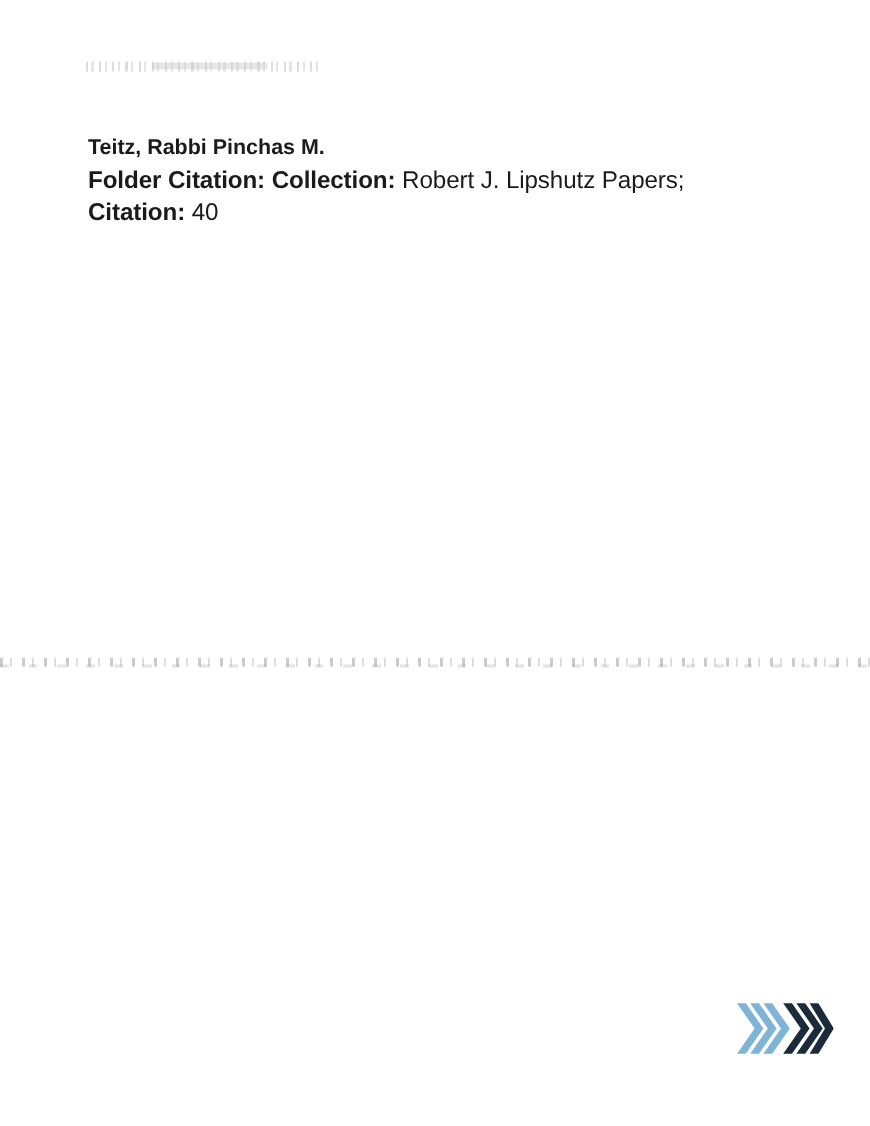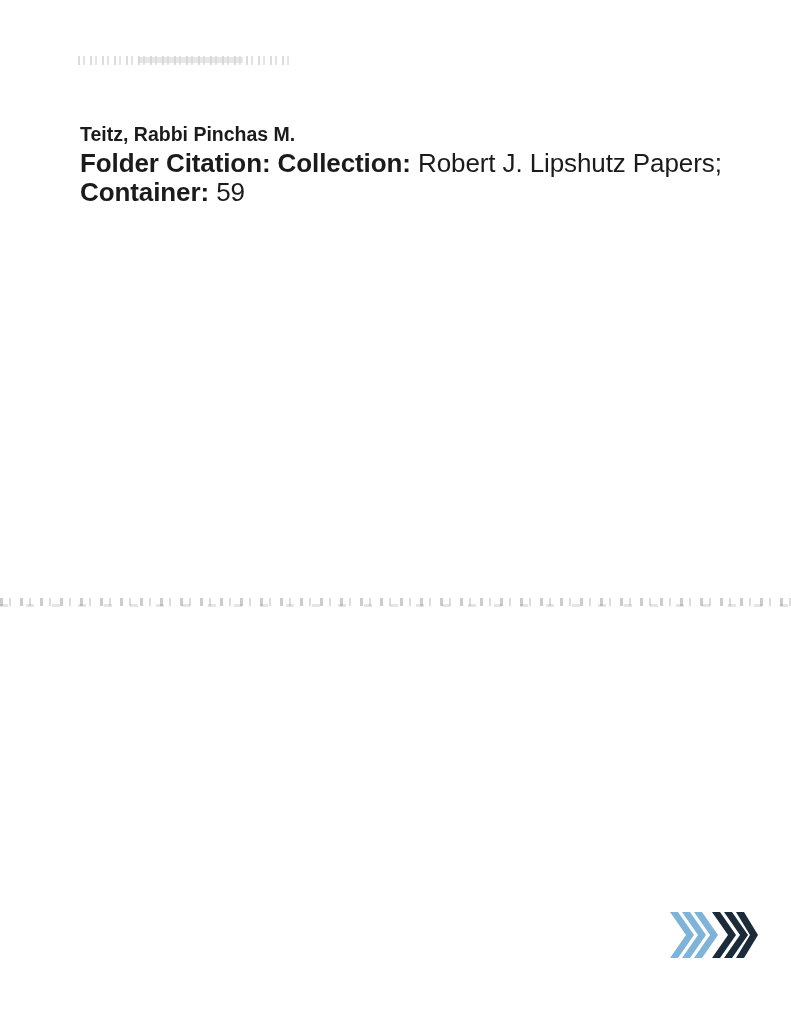--- a/index.html
+++ b/index.html
@@ -88,21 +88,21 @@
       );
   }
 
   .record {
     position: absolute;
     left: 80px;
     top: 120px;
     width: 640px;
   }
   .record-line {
-    font-size: 26px;
+    font-size: 22px;
     line-height: 29px;
     letter-spacing: -0.1px;
     white-space: nowrap;
   }
   .record-title {
     font-weight: bold;
     font-size: 19.5px;
     line-height: 29px;
   }
   .lbl {
@@ -131,22 +131,22 @@
     <div class="record-title">Teitz, Rabbi Pinchas M.</div>
 
     <div class="record-line">
       <span class="lbl">Folder Citation: Collection:</span>
       <span class="val">Robert J. Lipshutz Papers;</span>
     </div>
 
 
 
     <div class="record-line">
-      <span class="lbl">Container:</span>
-      <span class="val">59</span>
+      <span class="lbl">Citation:</span>
+      <span class="val">40</span>
     </div>
   </div>
 
   <div class="scan-separator"></div>
   <div class="scan-separator-2"></div>
 
   <div class="logo">
     <svg width="90" height="58" viewBox="0 0 90 58" xmlns="http://www.w3.org/2000/svg" aria-hidden="true">
       <g fill="#7fb4d8">
         <polygon points="2,6 10,6 26,29 10,52 2,52 18,29"></polygon>

